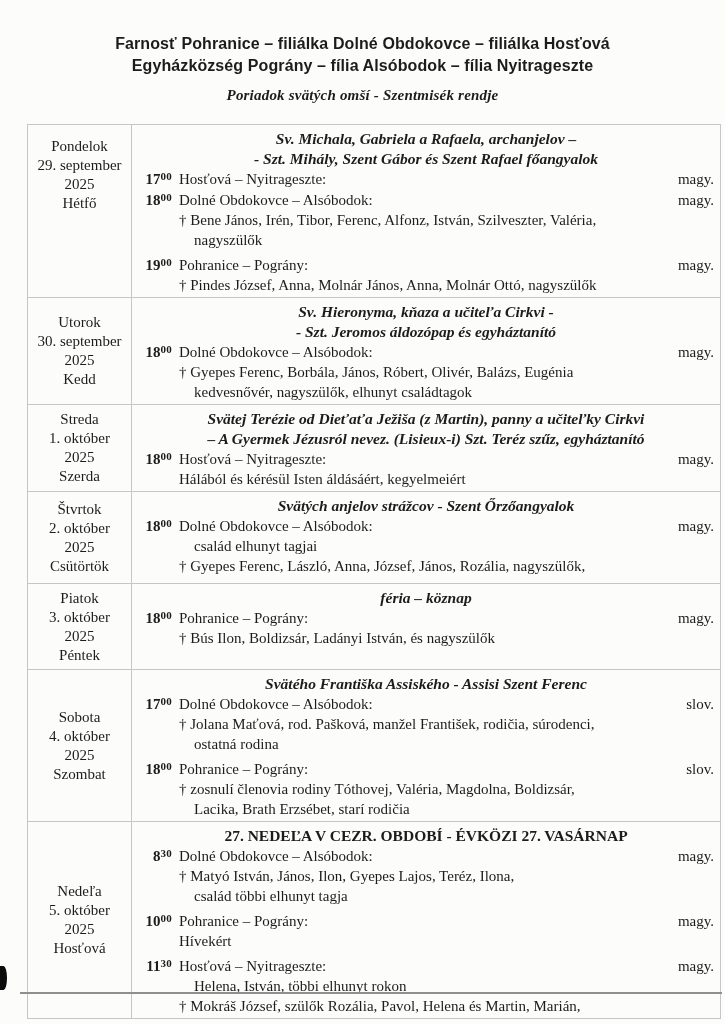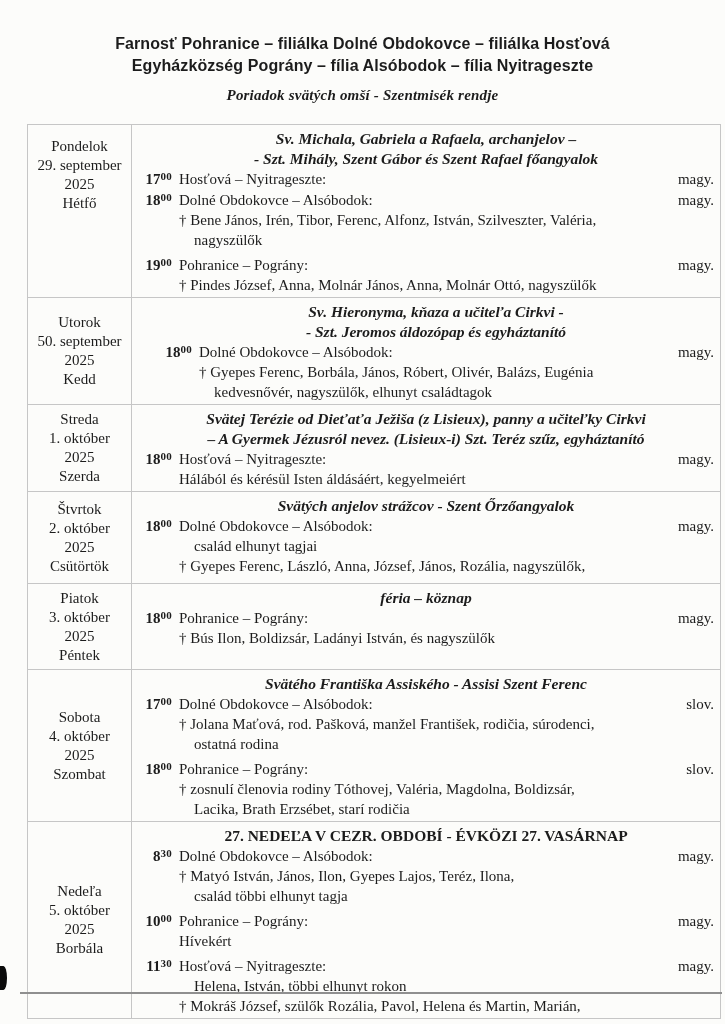--- a/index.html
+++ b/index.html
@@ -8,21 +8,21 @@
   .page-header{font-family:"Liberation Sans",sans-serif;font-weight:bold;font-size:16px;
                line-height:22px;text-align:center;padding-top:33px;letter-spacing:.1px;}
   .page-title{font-size:15px;font-weight:bold;font-style:italic;text-align:center;
               margin:10px 0 0 0;letter-spacing:.2px;}
   .schedule{position:absolute;left:27px;top:124px;width:694px;border:1px solid #c6c6c6;
             box-sizing:border-box;background:#fcfcfa;}
   .day-row{display:grid;grid-template-columns:104px 1fr;border-bottom:1px solid #c6c6c6;
            box-sizing:border-box;}
   .day-row:last-child{border-bottom:none;}
   .day-row:nth-of-type(1){min-height:166px;}
-  .day-row:nth-of-type(2){min-height:100px;gap:20px;}
+  .day-row:nth-of-type(2){min-height:100px;}
   .day-row:nth-of-type(3){min-height:81px;}
   .day-row:nth-of-type(4){min-height:92px;}
   .day-row:nth-of-type(5){min-height:86px;}
   .day-row:nth-of-type(6){min-height:152px;}
   .day-row:nth-of-type(7){min-height:190px;}
   .day-cell{border-right:1px solid #c6c6c6;display:flex;flex-direction:column;
             justify-content:center;text-align:center;font-size:15px;line-height:19px;
             padding:2px 1px;}
   .day-row:nth-of-type(1) .day-cell{justify-content:flex-start;padding-top:12px;}
   .content-cell{padding:2px 0;}
@@ -95,21 +95,21 @@
               </div>
     <span class="lang">magy.</span>
   </div>
 </div>
     </div>
   </div>
 
   <div class="day-row">
     <div class="day-cell">
       <div>Utorok</div>
-      <div>50. september</div>
+      <div>30. september</div>
       <div>2025</div>
       <div>Kedd</div>
     </div>
     <div class="content-cell">
       <div class="feast italic">
             <div class="feast-line">Sv. Hieronyma, kňaza a učiteľa Cirkvi -</div>
             <div class="feast-line">- Szt. Jeromos áldozópap és egyháztanító</div>
           </div>
       <div>
   <div class="mass">
@@ -127,21 +127,21 @@
 
   <div class="day-row">
     <div class="day-cell">
       <div>Streda</div>
       <div>1. október</div>
       <div>2025</div>
       <div>Szerda</div>
     </div>
     <div class="content-cell">
       <div class="feast italic">
-            <div class="feast-line">Svätej Terézie od Dieťaťa Ježiša (z Lisieux), panny a učiteľky Cirkvi</div>
+            <div class="feast-line">Svätej Terézie od Dieťaťa Ježiša (z Martin), panny a učiteľky Cirkvi</div>
             <div class="feast-line">– A Gyermek Jézusról nevez. (Lisieux-i) Szt. Teréz szűz, egyháztanító</div>
           </div>
       <div>
   <div class="mass">
     <span class="time"><span>18</span><span class="min">00</span></span>
     <div class="mass-text">
       <div class="place">Hosťová – Nyitrageszte:</div>
     <div class="intent">Hálából és kérésül Isten áldásáért, kegyelmeiért</div>
               </div>
     <span class="lang">magy.</span>
@@ -232,21 +232,21 @@
   </div>
 </div>
     </div>
   </div>
 
   <div class="day-row">
     <div class="day-cell">
       <div>Nedeľa</div>
       <div>5. október</div>
       <div>2025</div>
-      <div>Borbála</div>
+      <div>Hosťová</div>
     </div>
     <div class="content-cell">
       <div class="feast">
             <div class="feast-line underline">27. NEDEĽA V CEZR. OBDOBÍ - ÉVKÖZI 27. VASÁRNAP</div>
           </div>
       <div>
   <div class="mass">
     <span class="time"><span>8</span><span class="min">30</span></span>
     <div class="mass-text">
       <div class="place">Dolné Obdokovce – Alsóbodok:</div>

